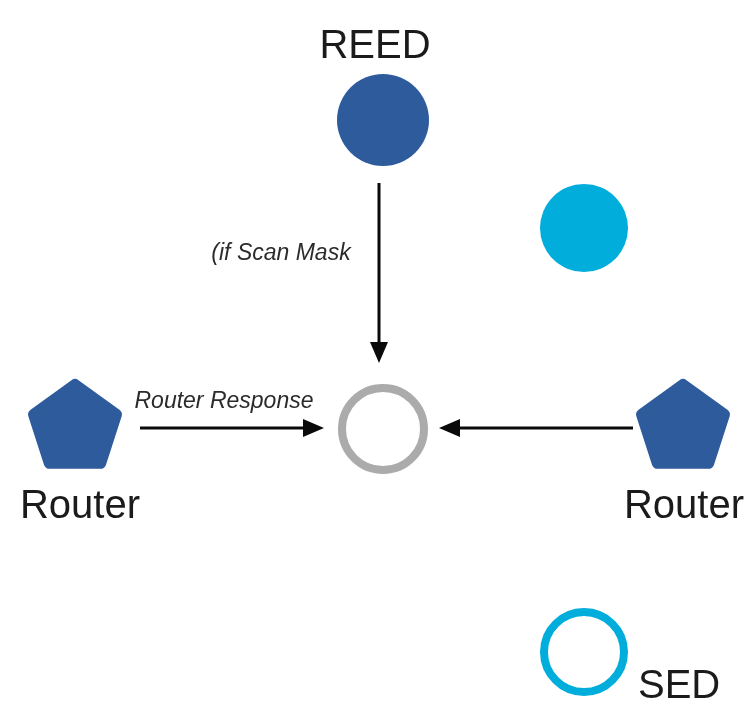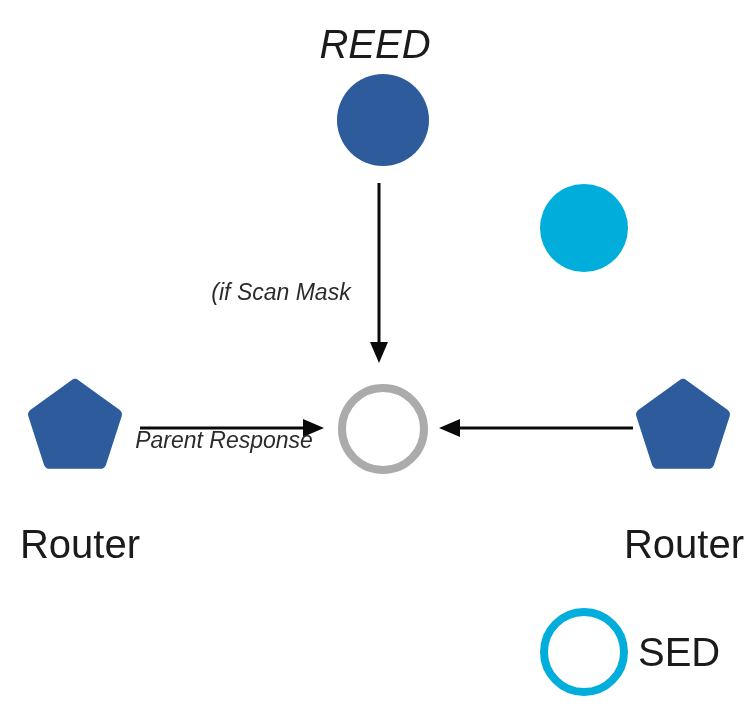--- a/index.html
+++ b/index.html
@@ -18,23 +18,23 @@
     width: 752px; height: 720px;
   }
   .node-label {
     position: absolute;
     font-size: 40px;
     font-weight: 400;
     color: #1b1b1b;
     white-space: nowrap;
     line-height: 1;
   }
-  .centered-x { transform: translateX(-50%); font-style: italic; }
+  .centered-x { transform: translateX(-50%); }
   .centered-y { transform: translateY(-50%); }
-  .centered-xy { transform: translate(-50%, -50%); margin-top: 40px; }
+  .centered-xy { transform: translate(-50%, -50%); }
   .annotation {
     position: absolute;
     font-style: italic;
     font-size: 23px;
     color: #2b2b2b;
     white-space: nowrap;
     line-height: 27px;
   }
   .annotation.center-text { text-align: center; }
 </style>
@@ -73,21 +73,21 @@
     </g>
   </svg>
 
   <div class="node-label centered-x" style="left:375px; top:24px;">REED</div>
 
 
   <div class="node-label centered-xy" style="left:80px; top:504px;">Router</div>
 
   <div class="node-label centered-xy" style="left:684px; top:504px;">Router</div>
 
-  <div class="node-label centered-y" style="left:638px; top:652px;text-align:right;">SED</div>
+  <div class="node-label centered-y" style="left:638px; top:684px;text-align:right;">SED</div>
 
   <div class="annotation center-text centered-xy" style="left:281px; top:252px;">
     <div>(if Scan Mask</div>
   </div>
 
-  <div class="annotation centered-xy" style="left:224px; top:400px;">Parent Response</div>
+  <div class="annotation centered-xy" style="left:224px; top:400px;">Router Response</div>
 
 </div>
 
 </body></html>

